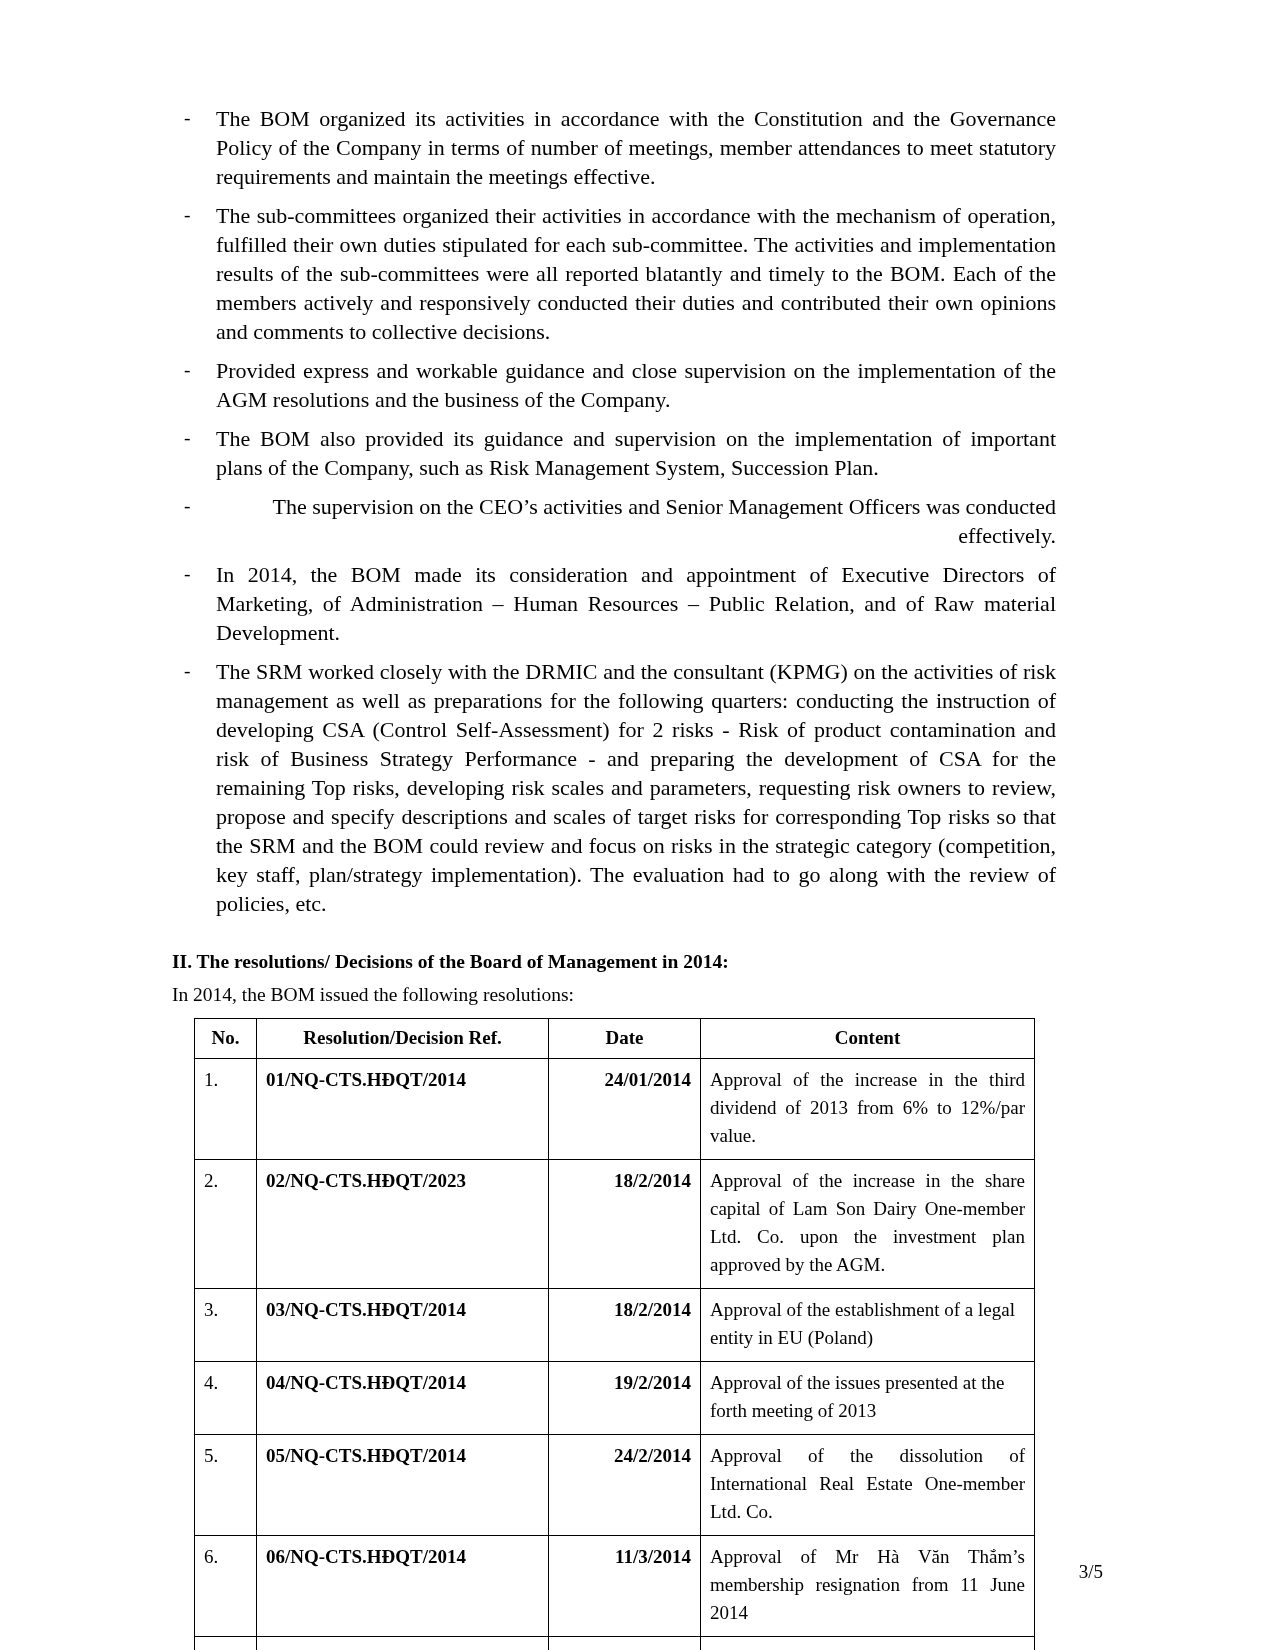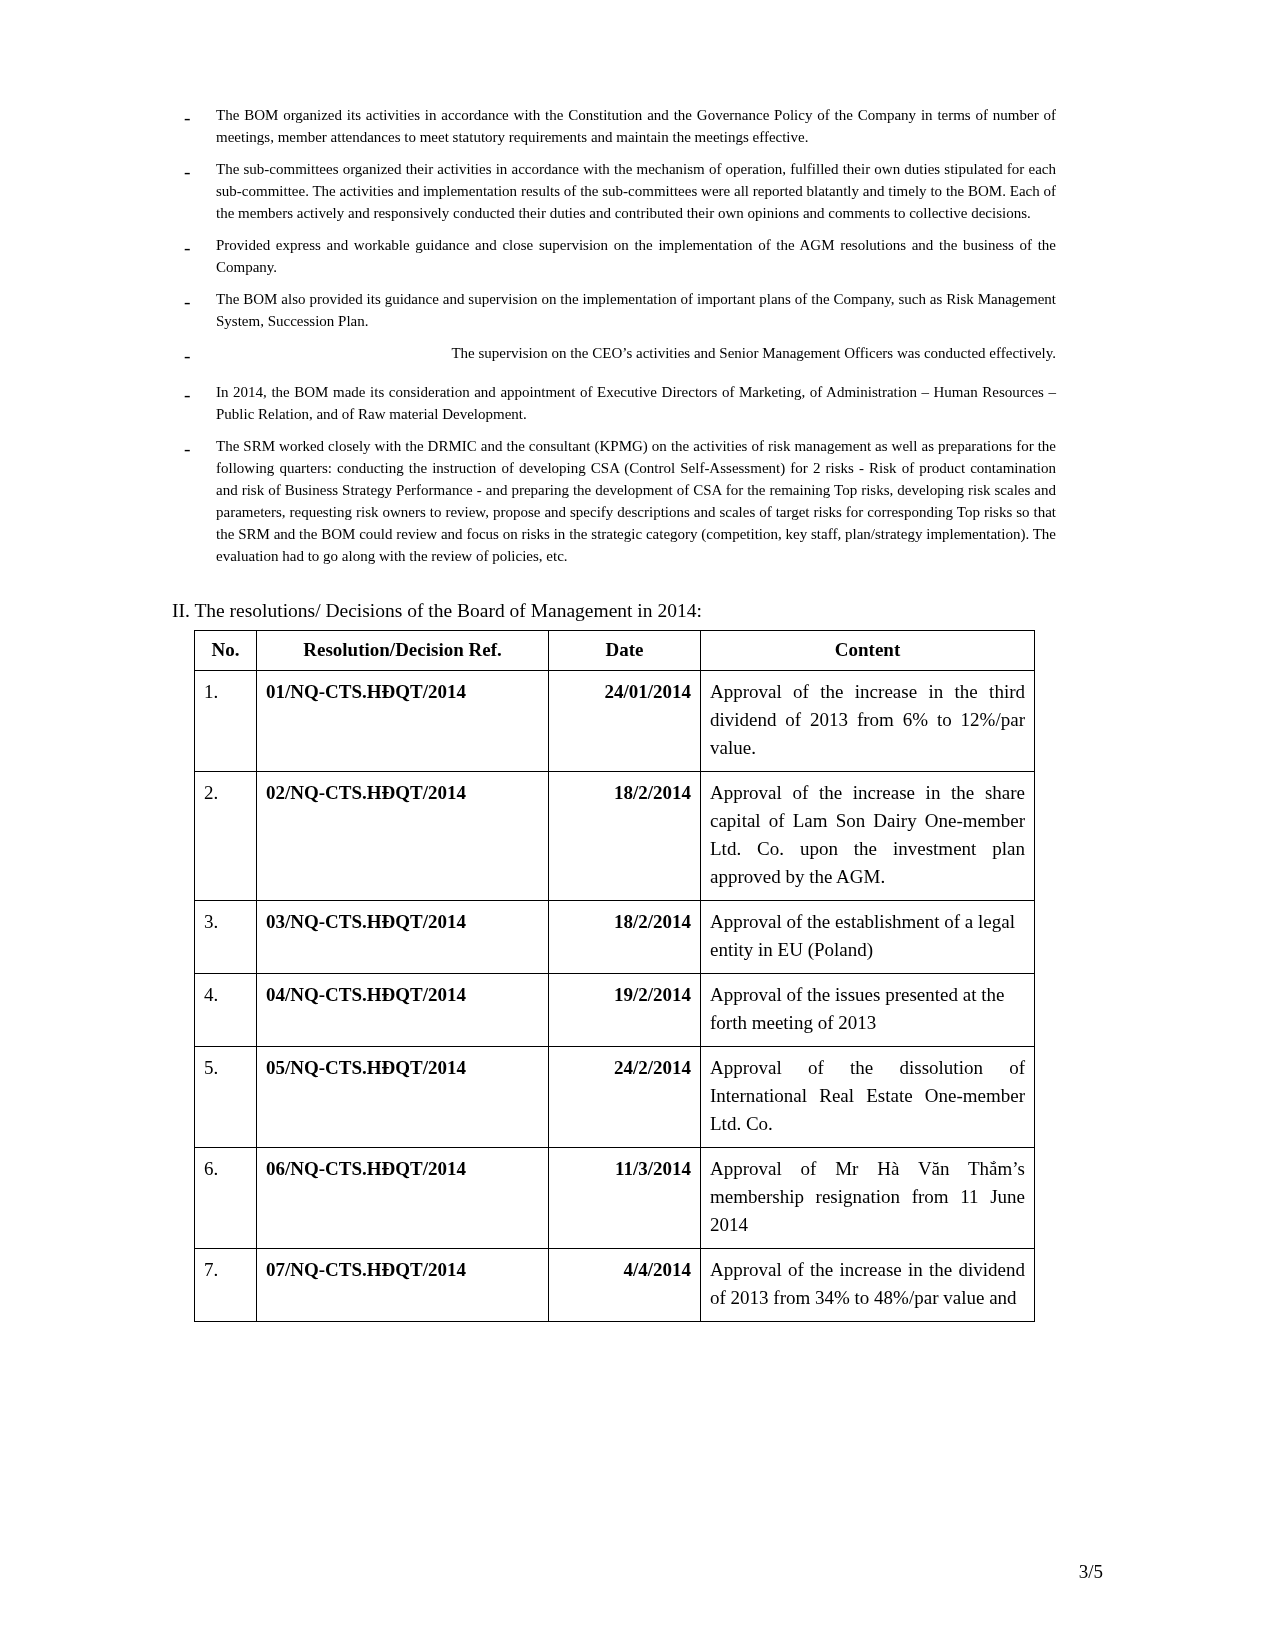--- a/index.html
+++ b/index.html
@@ -44,35 +44,35 @@
     flex: 0 0 44px;
     width: 44px;
     font-size: 19.5px;
     line-height: 28.5px;
     text-align: left;
     padding-left: 12px;
     box-sizing: border-box;
   }
   .bullet-text {
     flex: 1 1 auto;
-    font-size: 15px;
-    line-height: 22px;
+    font-size: 22px;
+    line-height: 29px;
     text-align: justify;
     text-justify: inter-word;
     hyphens: none;
   }
   .bullet-item.tight .bullet-text { text-align: right; }
 
   
   .section-heading {
     margin-top: 30px;
     margin-bottom: 6px;
     font-size: 19.5px;
     line-height: 27px;
-    font-weight: normal;
+    font-weight: bold;
   }
   .intro-line {
     font-size: 19.5px;
     line-height: 27px;
     margin-bottom: 10px;
   }
 
   
   table.res-table {
     border-collapse: collapse;
@@ -148,20 +148,21 @@
           <span class="bullet-marker">-</span>
           <span class="bullet-text">In 2014, the BOM made its consideration and appointment of Executive Directors of Marketing, of Administration – Human Resources – Public Relation, and of Raw material Development.</span>
         </li>
         <li class="bullet-item">
           <span class="bullet-marker">-</span>
           <span class="bullet-text">The SRM worked closely with the DRMIC and the consultant (KPMG) on the activities of risk management as well as preparations for the following quarters: conducting the instruction of developing CSA (Control Self-Assessment) for 2 risks - Risk of product contamination and risk of Business Strategy Performance - and preparing the development of CSA for the remaining Top risks, developing risk scales and parameters, requesting risk owners to review, propose and specify descriptions and scales of target risks for corresponding Top risks so that the SRM and the BOM could review and focus on risks in the strategic category (competition, key staff, plan/strategy implementation). The evaluation had to go along with the review of policies, etc.</span>
         </li>
       </ul>
 
     <div class="section-heading">II. The resolutions/ Decisions of the Board of Management in 2014:</div>
+    <div class="intro-line">In 2014, the BOM issued the following resolutions:</div>
 
     <table class="res-table">
       <colgroup>
         <col class="c-no">
         <col class="c-ref">
         <col class="c-date">
         <col class="c-content">
       </colgroup>
       <thead>
         <tr id="table-header-row">
@@ -173,21 +174,21 @@
       </thead>
       <tbody id="table-body">
           <tr>
             <td class="cell-no">1.</td>
             <td class="cell-ref">01/NQ-CTS.HĐQT/2014</td>
             <td class="cell-date">24/01/2014</td>
             <td class="cell-content">Approval of the increase in the third dividend of 2013 from 6% to 12%/par value.</td>
           </tr>
           <tr>
             <td class="cell-no">2.</td>
-            <td class="cell-ref">02/NQ-CTS.HĐQT/2014</td>
+            <td class="cell-ref">02/NQ-CTS.HĐQT/2023</td>
             <td class="cell-date">18/2/2014</td>
             <td class="cell-content">Approval of the increase in the share capital of Lam Son Dairy One-member Ltd. Co. upon the investment plan approved by the AGM.</td>
           </tr>
           <tr>
             <td class="cell-no">3.</td>
             <td class="cell-ref">03/NQ-CTS.HĐQT/2014</td>
             <td class="cell-date">18/2/2014</td>
             <td class="cell-content no-justify">Approval of the establishment of a legal entity in EU (Poland)</td>
           </tr>
           <tr>

